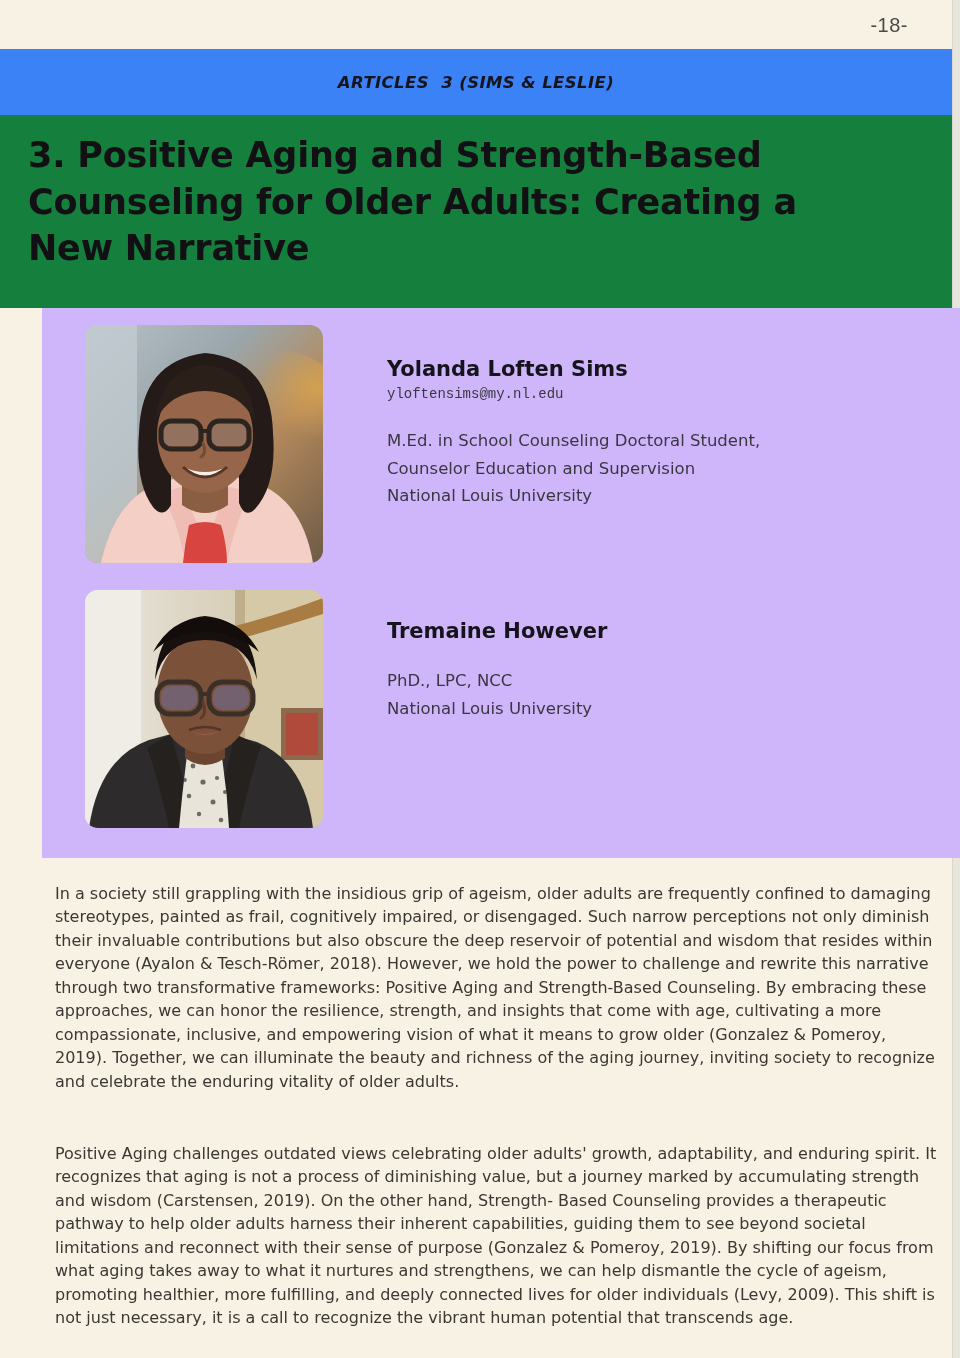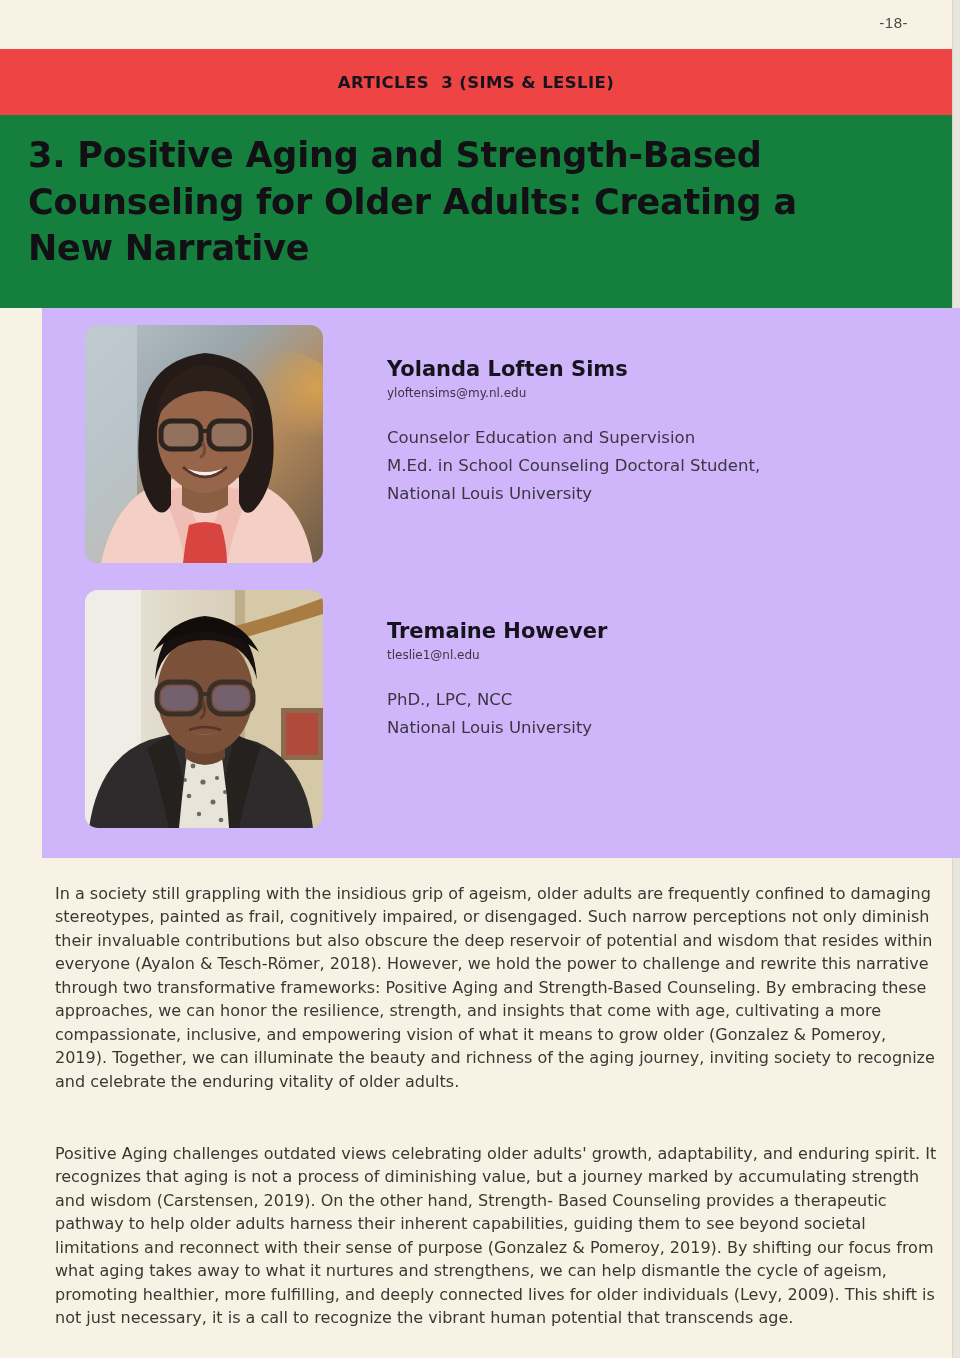--- a/index.html
+++ b/index.html
@@ -17,30 +17,30 @@
   
   .page-edge {
     position:absolute; top:0; right:0;
     width:8px; height:1358px;
     background:#e8e6dc;
     border-left:1px solid #d9d7cd;
   }
   
   .folio {
     position:absolute; top:14px; right:52px;
-    font-size:15px; color:#4a4a46;
+    font-size:20px; color:#4a4a46;
     letter-spacing:.5px;
     font-family:"Liberation Sans", sans-serif;
   }
   
   .runhead-band {
     position:absolute; top:49px; left:0;
     width:952px; height:66px;
-    background:#ef4444;
-    display:flex; align-items:center; justify-content:center;
+    background:#3b82f6;
+    display:flex; align-items:center; justify-content:center;font-style:italic;
   }
   .runhead-text {
     font-size:16.5px;
     font-weight:bold;
     color:#16141c;
     letter-spacing:.4px;
     white-space:pre;
     font-family:"DejaVu Sans", sans-serif;
   }
   
@@ -86,22 +86,23 @@
   }
   .author-info.first  { padding-top:30px; }
   .author-info.second { padding-top:27px; }
 
   .author-name {
     font-size:21px; font-weight:bold;
     color:#15131b; line-height:1.35;
     margin-bottom:2px;
   }
   .author-email {
-    font-size:12px; color:#3a3640;
+    font-size:14px; color:#3a3640;
     line-height:1.4;
+    font-family:Liberation Mono, monospace;
   }
   .author-affil {
     margin-top:22px;
     font-size:16.5px; color:#3a3640;
     line-height:1.68;
   }
   .author-affil div { white-space:nowrap; }
 
   
   .body-zone {
@@ -182,22 +183,22 @@
           <path d="M98 142 q22 18 44 0 q-22 10 -44 0 z" fill="#f4f1ec"></path>
           <path d="M98 142 q22 20 44 0" fill="none" stroke="#5a3428" stroke-width="3"></path>
 
           <path d="M118 118 q4 10 -2 14" fill="none" stroke="#734c36" stroke-width="3" stroke-linecap="round"></path>
         </svg>
       </div>
       <div class="author-info first">
         <div class="author-name">Yolanda Loften Sims</div>
         <div class="author-email">yloftensims@my.nl.edu</div>
         <div class="author-affil">
+          <div>M.Ed. in School Counseling Doctoral Student,</div>
           <div>Counselor Education and Supervision</div>
-          <div>M.Ed. in School Counseling Doctoral Student,</div>
           <div>National Louis University</div>
         </div>
       </div>
     </div>
 
     <div class="author-row second">
       <div class="portrait">
         <svg viewBox="0 0 238 238" xmlns="http://www.w3.org/2000/svg">
           <defs>
             <linearGradient id="bg2" x1="0" y1="0" x2="1" y2="0">
@@ -249,21 +250,20 @@
           <rect x="128" y="96" width="36" height="24" rx="10" fill="#6d6fa8" opacity="0.5"></rect>
 
           <path d="M104 140 q16 10 32 0 q-16 8 -32 0 z" fill="#9c5b50"></path>
           <path d="M104 140 q16 -6 32 0" fill="none" stroke="#5a3328" stroke-width="2.5"></path>
 
           <path d="M118 112 q4 12 -2 16" fill="none" stroke="#5d3b28" stroke-width="3" stroke-linecap="round"></path>
         </svg>
       </div>
       <div class="author-info second">
         <div class="author-name">Tremaine However</div>
-        <div class="author-email">tleslie1@nl.edu</div>
         <div class="author-affil">
           <div>PhD., LPC, NCC</div>
           <div>National Louis University</div>
         </div>
       </div>
     </div>
 
   </div>
 
   <div class="body-zone">

